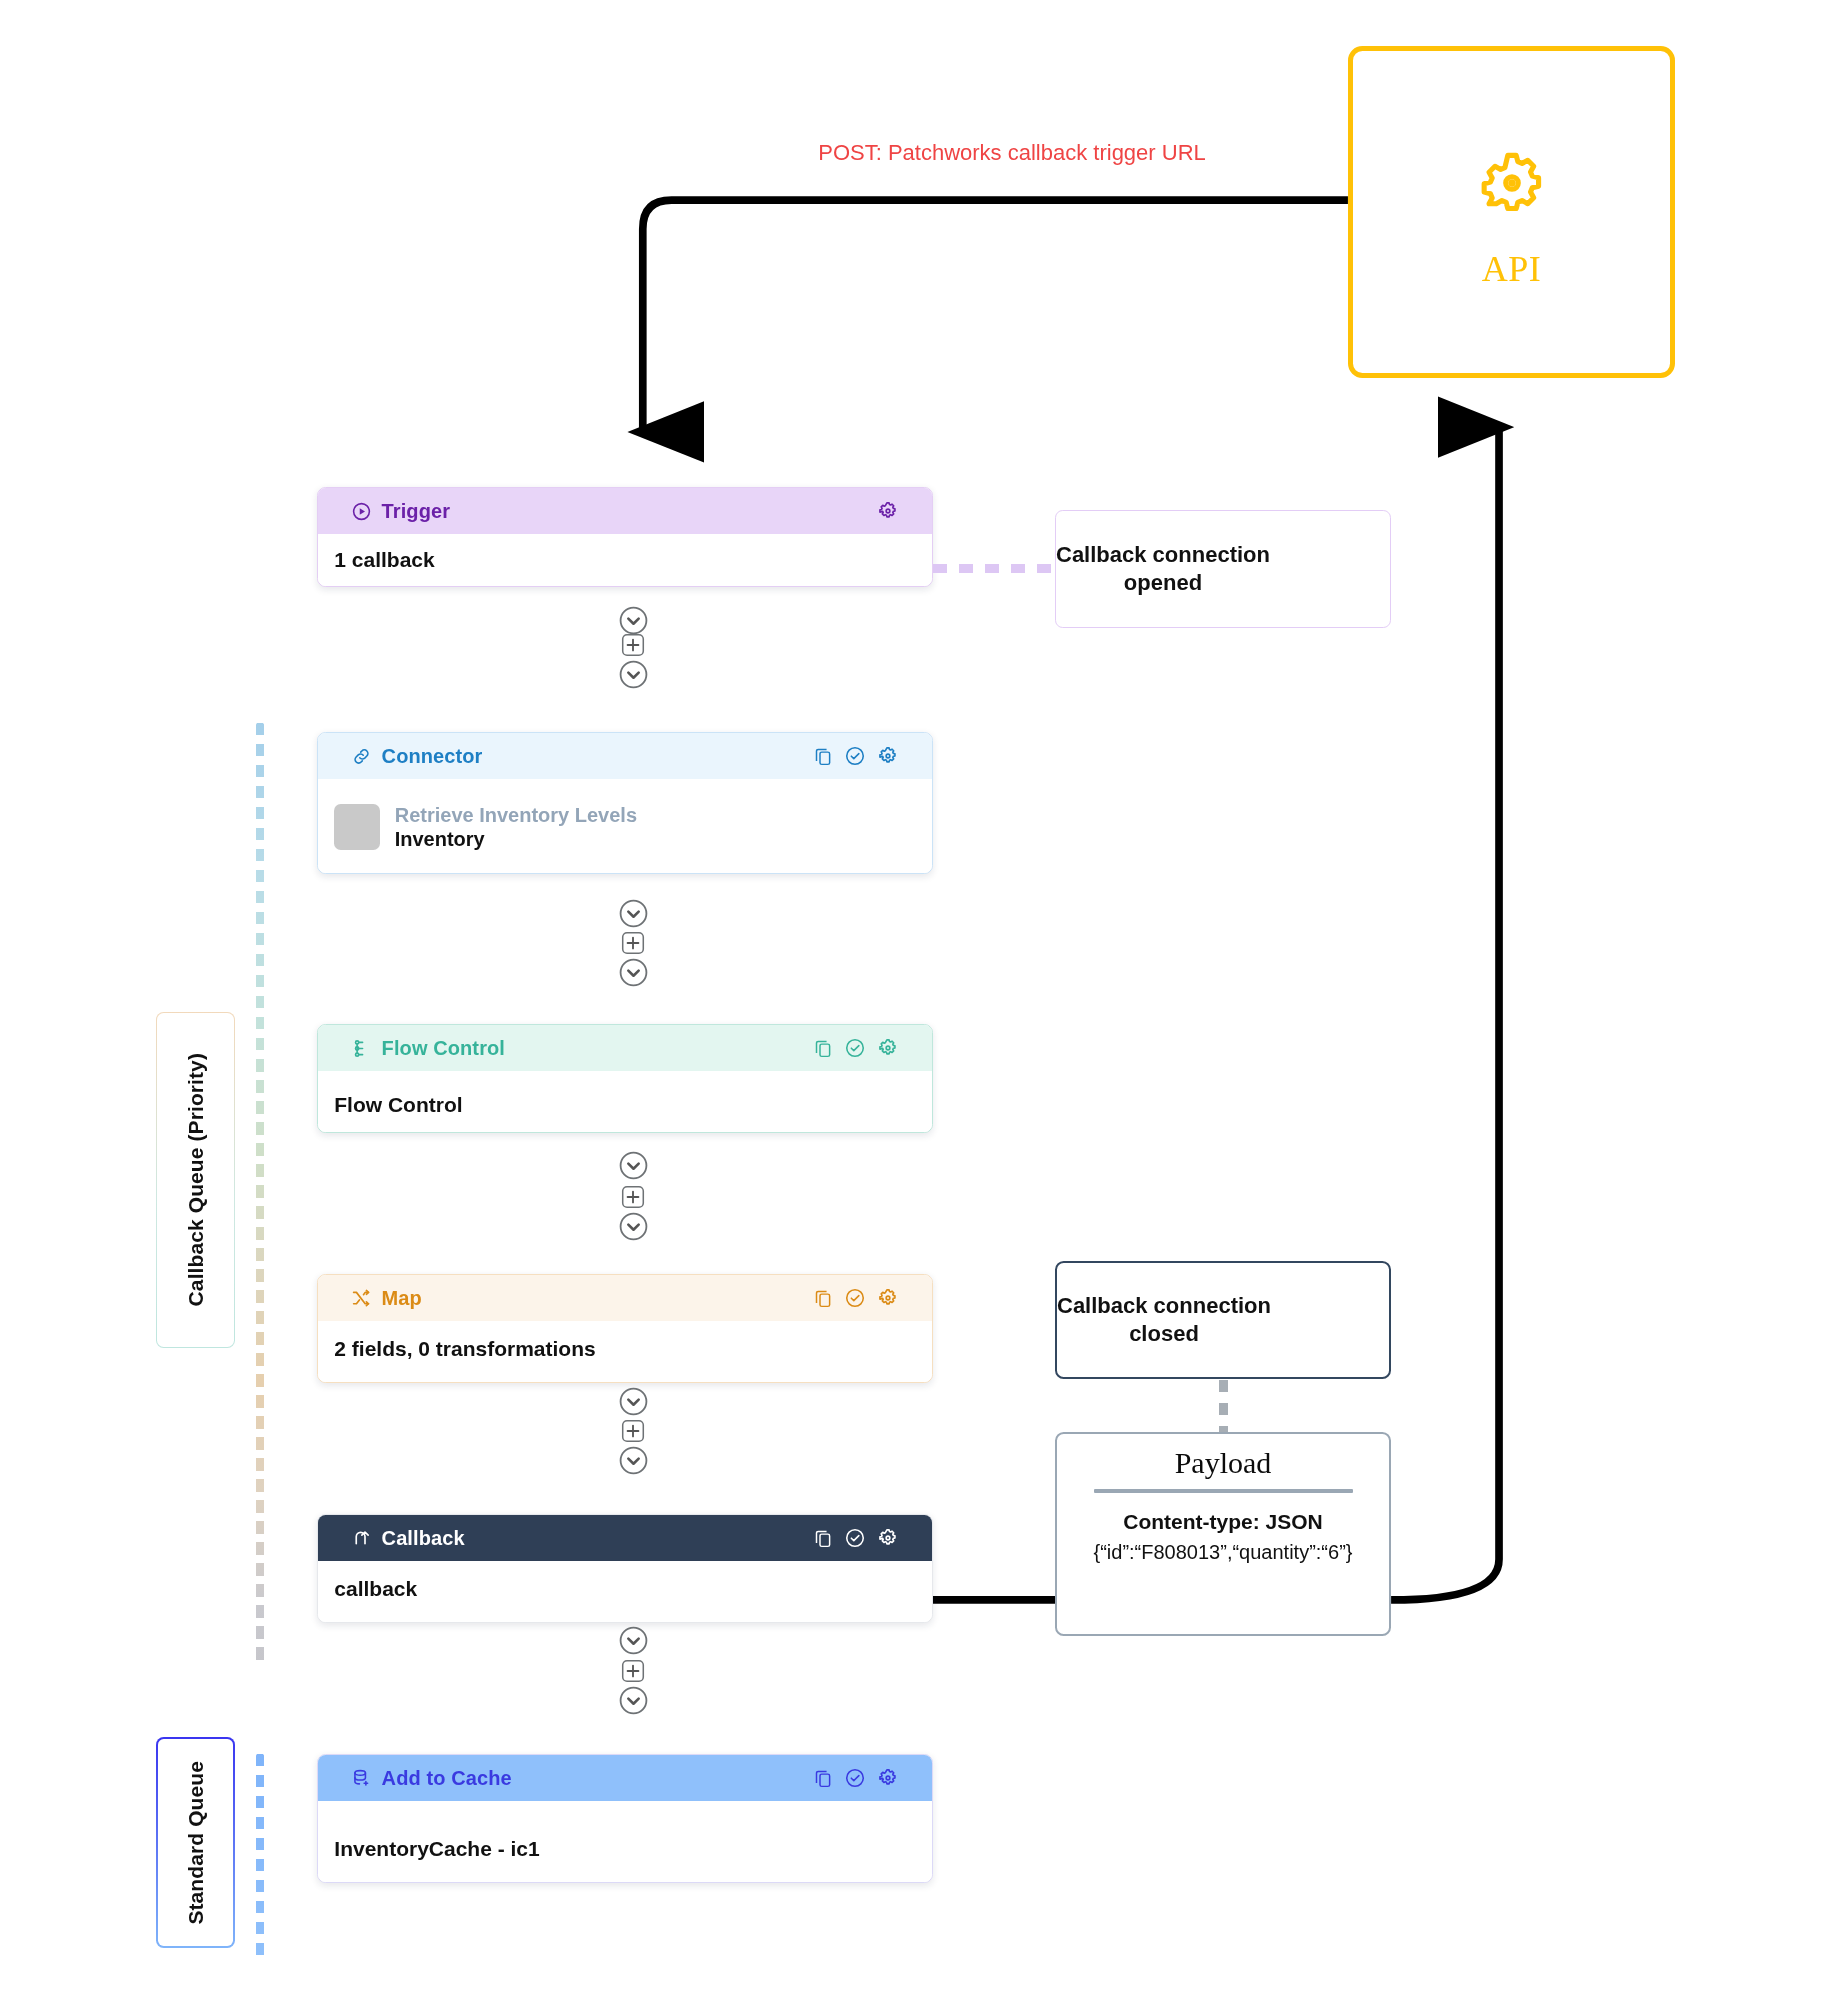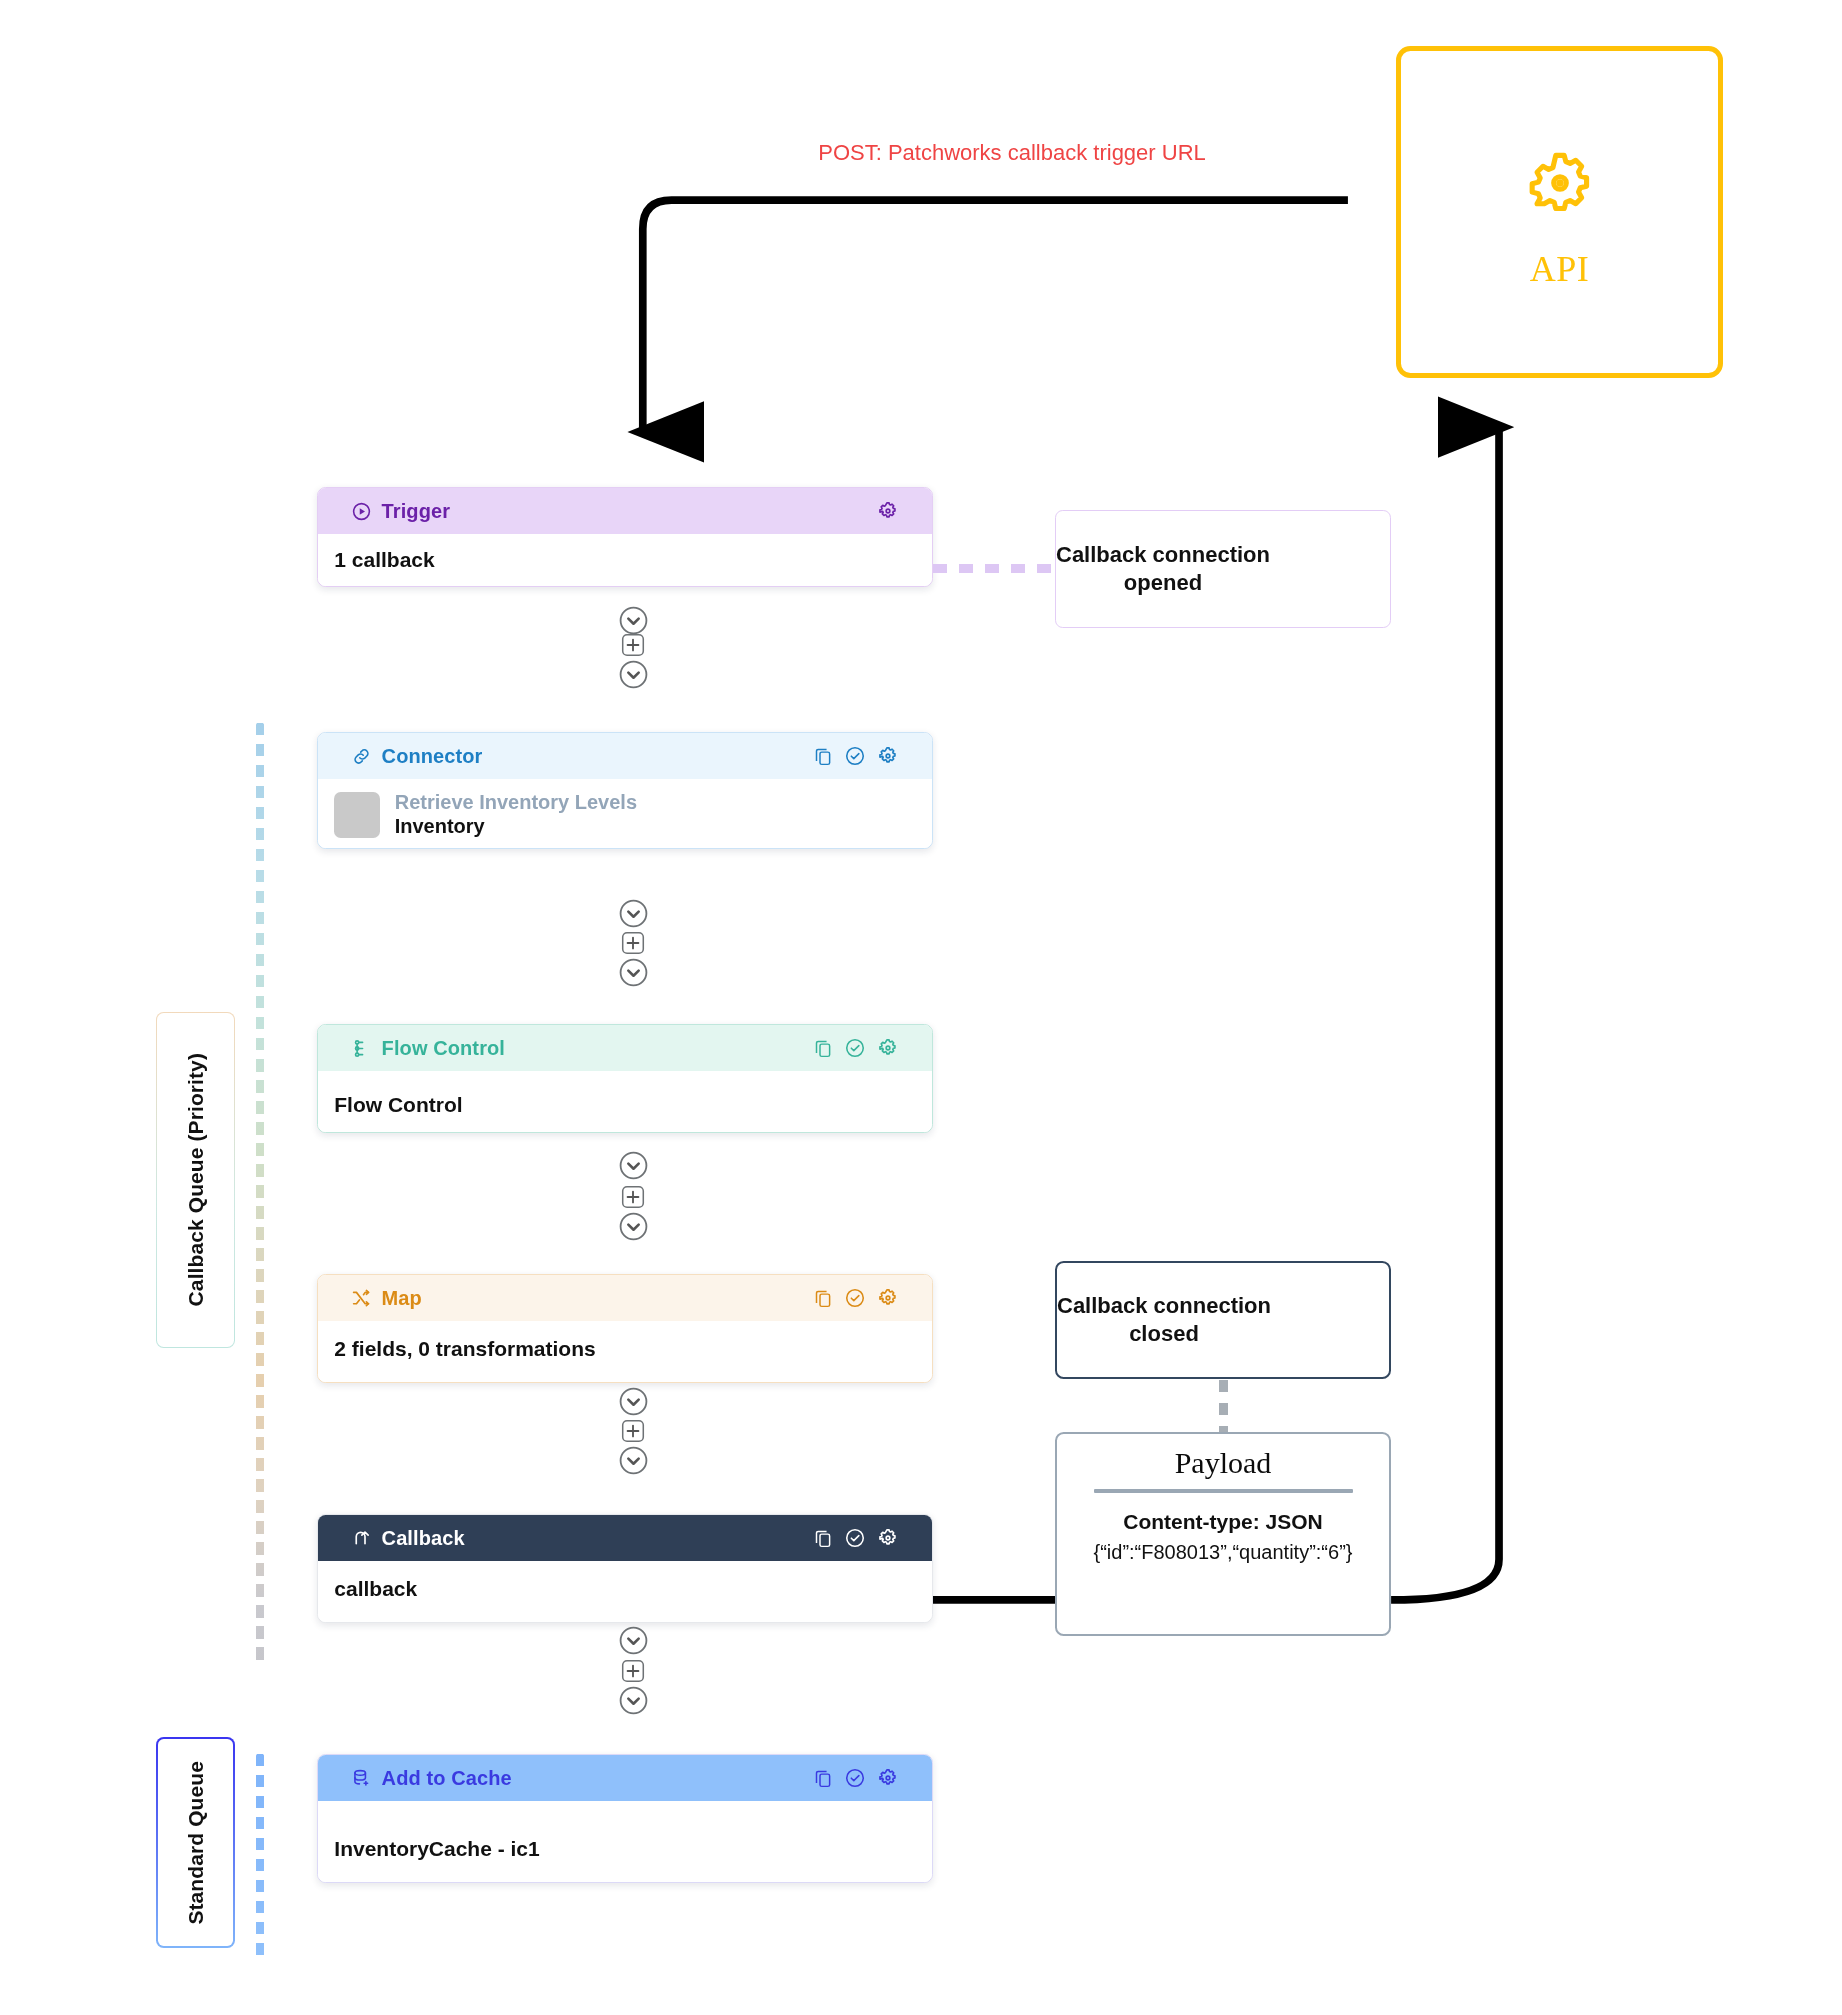--- a/index.html
+++ b/index.html
@@ -6,21 +6,21 @@
   body{
     width:1842px;height:2015px;position:relative;overflow:hidden;
     font-family:"Liberation Sans","DejaVu Sans",sans-serif;
     -webkit-font-smoothing:antialiased;
   }
   .canvas{position:absolute;inset:0;}
   svg.wires{position:absolute;left:0;top:0;width:1842px;height:2015px;pointer-events:none;}
 
   
   #api-box{
-    position:absolute;left:1396px;top:46px;width:317px;height:322px;
+    position:absolute;left:1348px;top:46px;width:317px;height:322px;
     border:5.3px solid #FFC107;border-radius:14.4px;background:#fff;
     display:flex;flex-direction:column;align-items:center;justify-content:center;
   }
   #api-box .gear{margin-top:12.5px;}
   #api-label{
     font-family:"Liberation Serif","DejaVu Serif",serif;
     font-size:36px;color:#FFC107;margin-top:29px;letter-spacing:0.5px;
   }
 
   
@@ -44,21 +44,21 @@
   .card .bd .main{font-size:21px;color:#111;font-weight:600;}
 
   
   #card-trigger{top:487px;border:1.4px solid #E4CEF4;}
   #card-trigger .hd{background:#E8D5F8;color:#6B21A8;}
   #card-trigger .bd{height:52px;}
 
   
   #card-connector{top:732px;border:1.4px solid #CBE3F7;}
   #card-connector .hd{background:#EAF5FD;color:#1E7FC4;}
-  #card-connector .bd{height:69px;display:flex;align-items:center;gap:14.4px;padding-top:24px;}
+  #card-connector .bd{height:94px;display:flex;align-items:center;gap:14.4px;padding-top:24px;}
   .thumb{width:46px;height:46px;border-radius:6.7px;background:#C9C9C9;flex:0 0 auto;}
   .conn-text .t1{font-size:20px;color:#93A5B8;font-weight:600;line-height:1.15;}
   .conn-text .t2{font-size:20px;color:#111;font-weight:600;line-height:1.2;}
 
   
   #card-flow{top:1024px;border:1.4px solid #BFE7DC;}
   #card-flow .hd{background:#E3F6F0;color:#36B39A;}
   #card-flow .bd{height:61px;padding-top:22px;}
 
   

